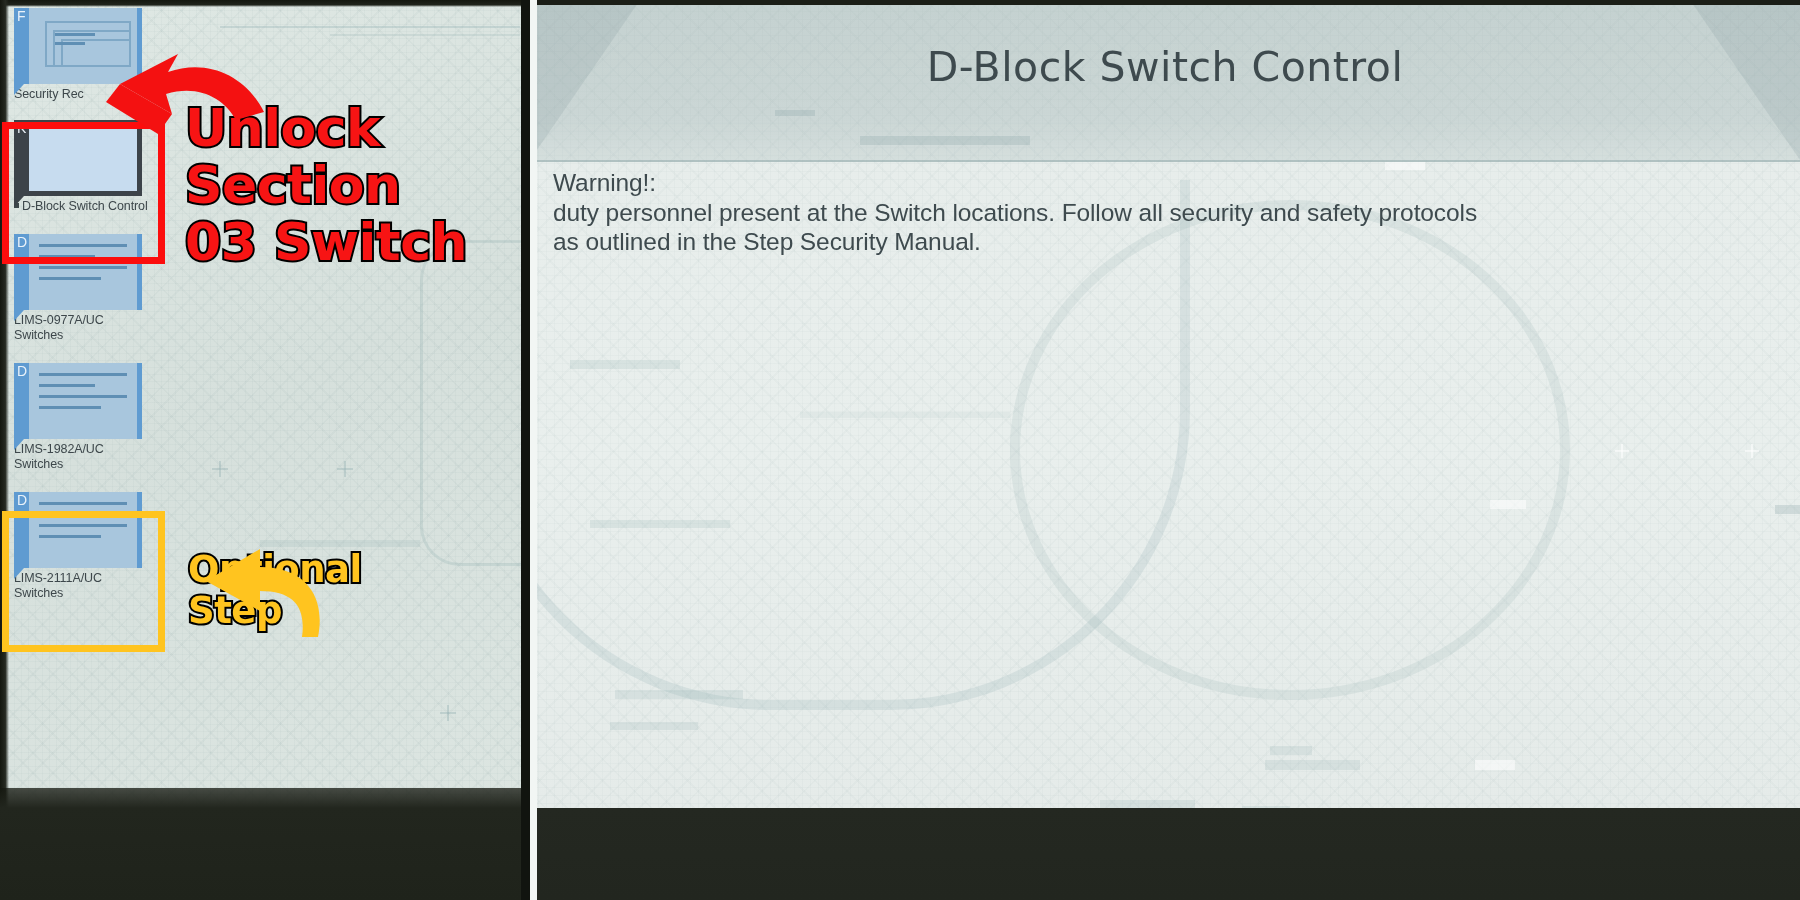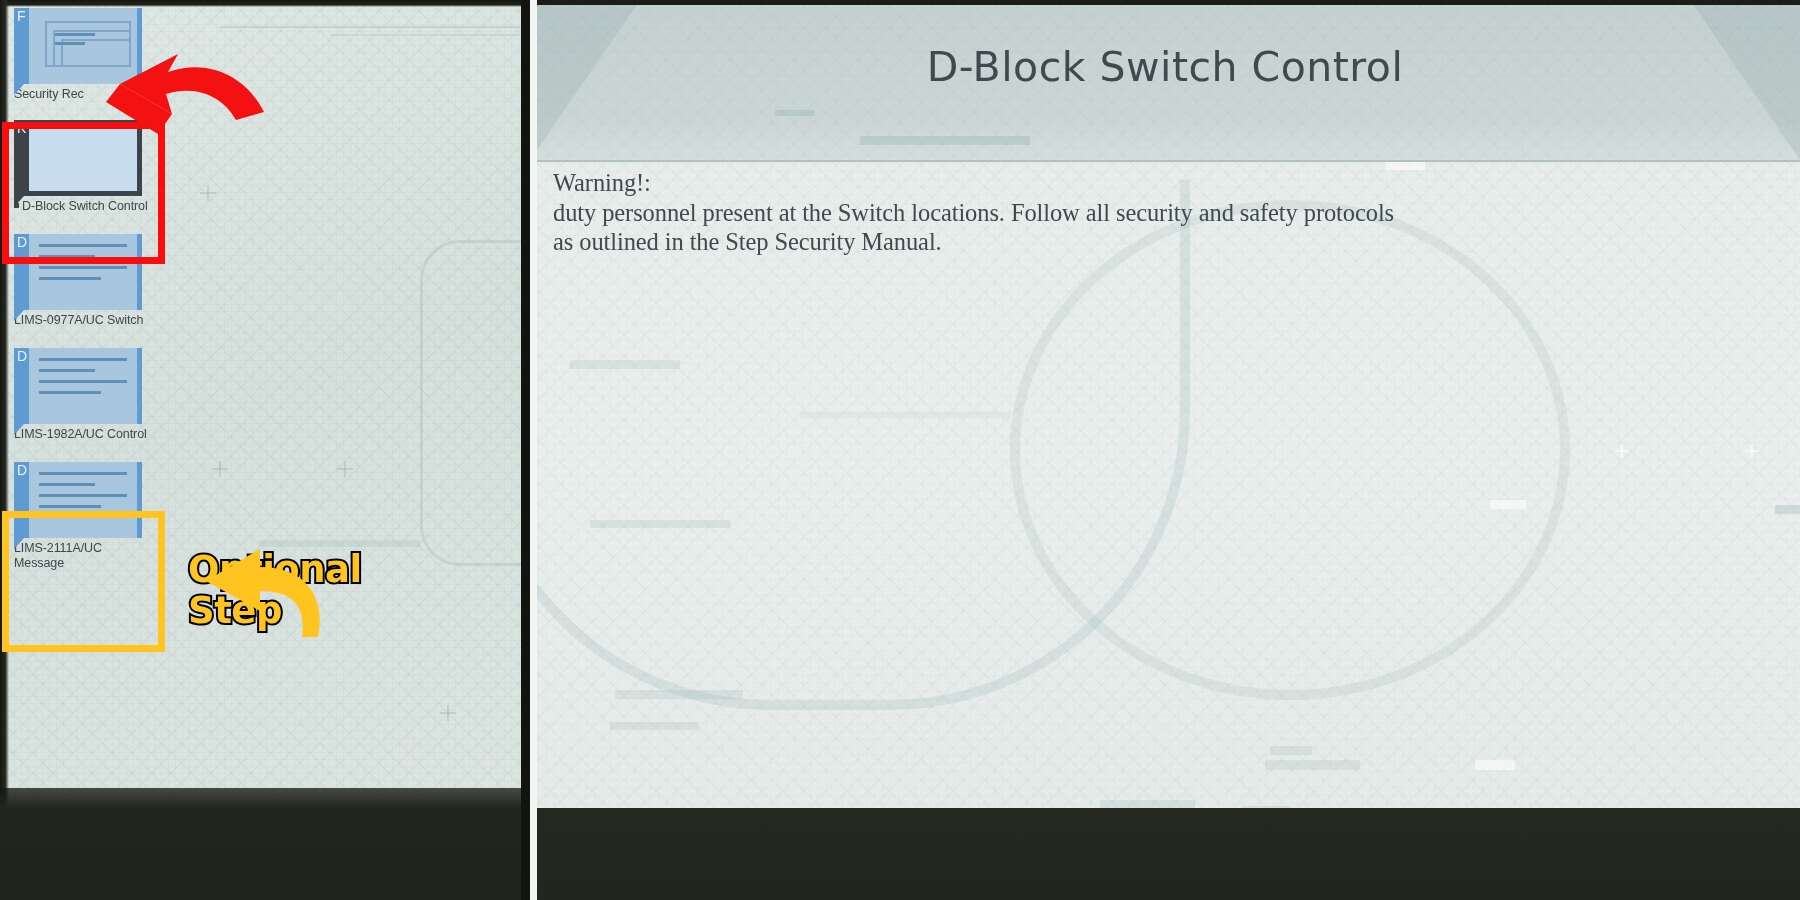--- a/index.html
+++ b/index.html
@@ -252,21 +252,21 @@
     color: #3e4a4e;
     letter-spacing: 0.5px;
     z-index: 3;
   }
 
   #rp-warning {
     position: absolute;
     left: 23px; top: 168px;
     width: 1222px;
     z-index: 3;
-    font-family: Liberation Serif, serif;
+    font-family: Liberation Sans, sans-serif;
     font-size: 24.5px;
     line-height: 29.5px;
     color: #3e4a4e;
     letter-spacing: -0.1px;
   }
   #rp-warning .wline { display: block; white-space: nowrap; }
 
   #button-stack {
     position: absolute;
     left: 265px; top: 436px;
@@ -369,72 +369,75 @@
           </div>
           <div class="thumb-body">
             <div class="glyph-lines">
               <i style="width:88px;"></i>
               <i style="width:56px;"></i>
               <i style="width:88px;"></i>
               <i style="width:62px;"></i>
             </div>
           </div>
         </div>
-        <div class="file-label">LIMS-0977A/UC Switch</div>
+        <div class="file-label">LIMS-0977A/UC Switches</div>
       </div>
 
       <div class="file-item" style="margin-top:14px;">
         <div class="file-thumb">
           <div class="spine">
             <span class="spine-letter">D</span>
           </div>
           <div class="thumb-body">
             <div class="glyph-lines">
               <i style="width:88px;"></i>
               <i style="width:56px;"></i>
               <i style="width:88px;"></i>
               <i style="width:62px;"></i>
             </div>
           </div>
         </div>
-        <div class="file-label">LIMS-1982A/UC Control</div>
+        <div class="file-label">LIMS-1982A/UC Switches</div>
       </div>
 
       <div class="file-item" style="margin-top:14px;">
         <div class="file-thumb">
           <div class="spine">
             <span class="spine-letter">D</span>
           </div>
           <div class="thumb-body">
             <div class="glyph-lines">
               <i style="width:88px;"></i>
               <i style="width:56px;"></i>
               <i style="width:88px;"></i>
               <i style="width:62px;"></i>
             </div>
           </div>
         </div>
-        <div class="file-label">LIMS-2111A/UC Message</div>
+        <div class="file-label">LIMS-2111A/UC Switches</div>
       </div>
 
     </div>
 
     <div class="anno-box-red" style="left:2px; top:122px; width:163px; height:142px;"></div>
 
     <div class="anno-box-yellow" style="left:2px; top:511px; width:163px; height:141px;"></div>
 
     <svg style="position:absolute;left:96px;top:48px;width:168px;height:100px;z-index:20;" viewBox="0 0 168 100">
       <path d="M168 64 C150 28 112 10 72 24 L82 6 L24 36 L76 66 L70 46 C102 36 128 50 140 72 Z" fill="#f41111"></path>
       <path d="M24 36 L76 66 L62 86 L10 54 Z" fill="#f41111"></path>
     </svg>
 
     <svg style="position:absolute;left:190px;top:545px;width:140px;height:94px;z-index:20;" viewBox="0 0 140 94">
       <path d="M128 92 C136 52 116 22 70 22 L70 4 L16 36 L70 66 L70 46 C104 46 116 62 112 92 Z" fill="#ffc41f"></path>
     </svg>
 
+    <div class="anno-text-red" style="left:185px; top:100px;">Unlock
+Section
+03 Switch</div>
 
     <div class="anno-text-yellow" style="left:188px; top:549px;">Optional
 Step</div>
   </div>
 
   <div id="right-panel">
     <div class="rp-bg"></div>
 
     <div class="watermark-u"></div>
     <div class="watermark-c"></div>

